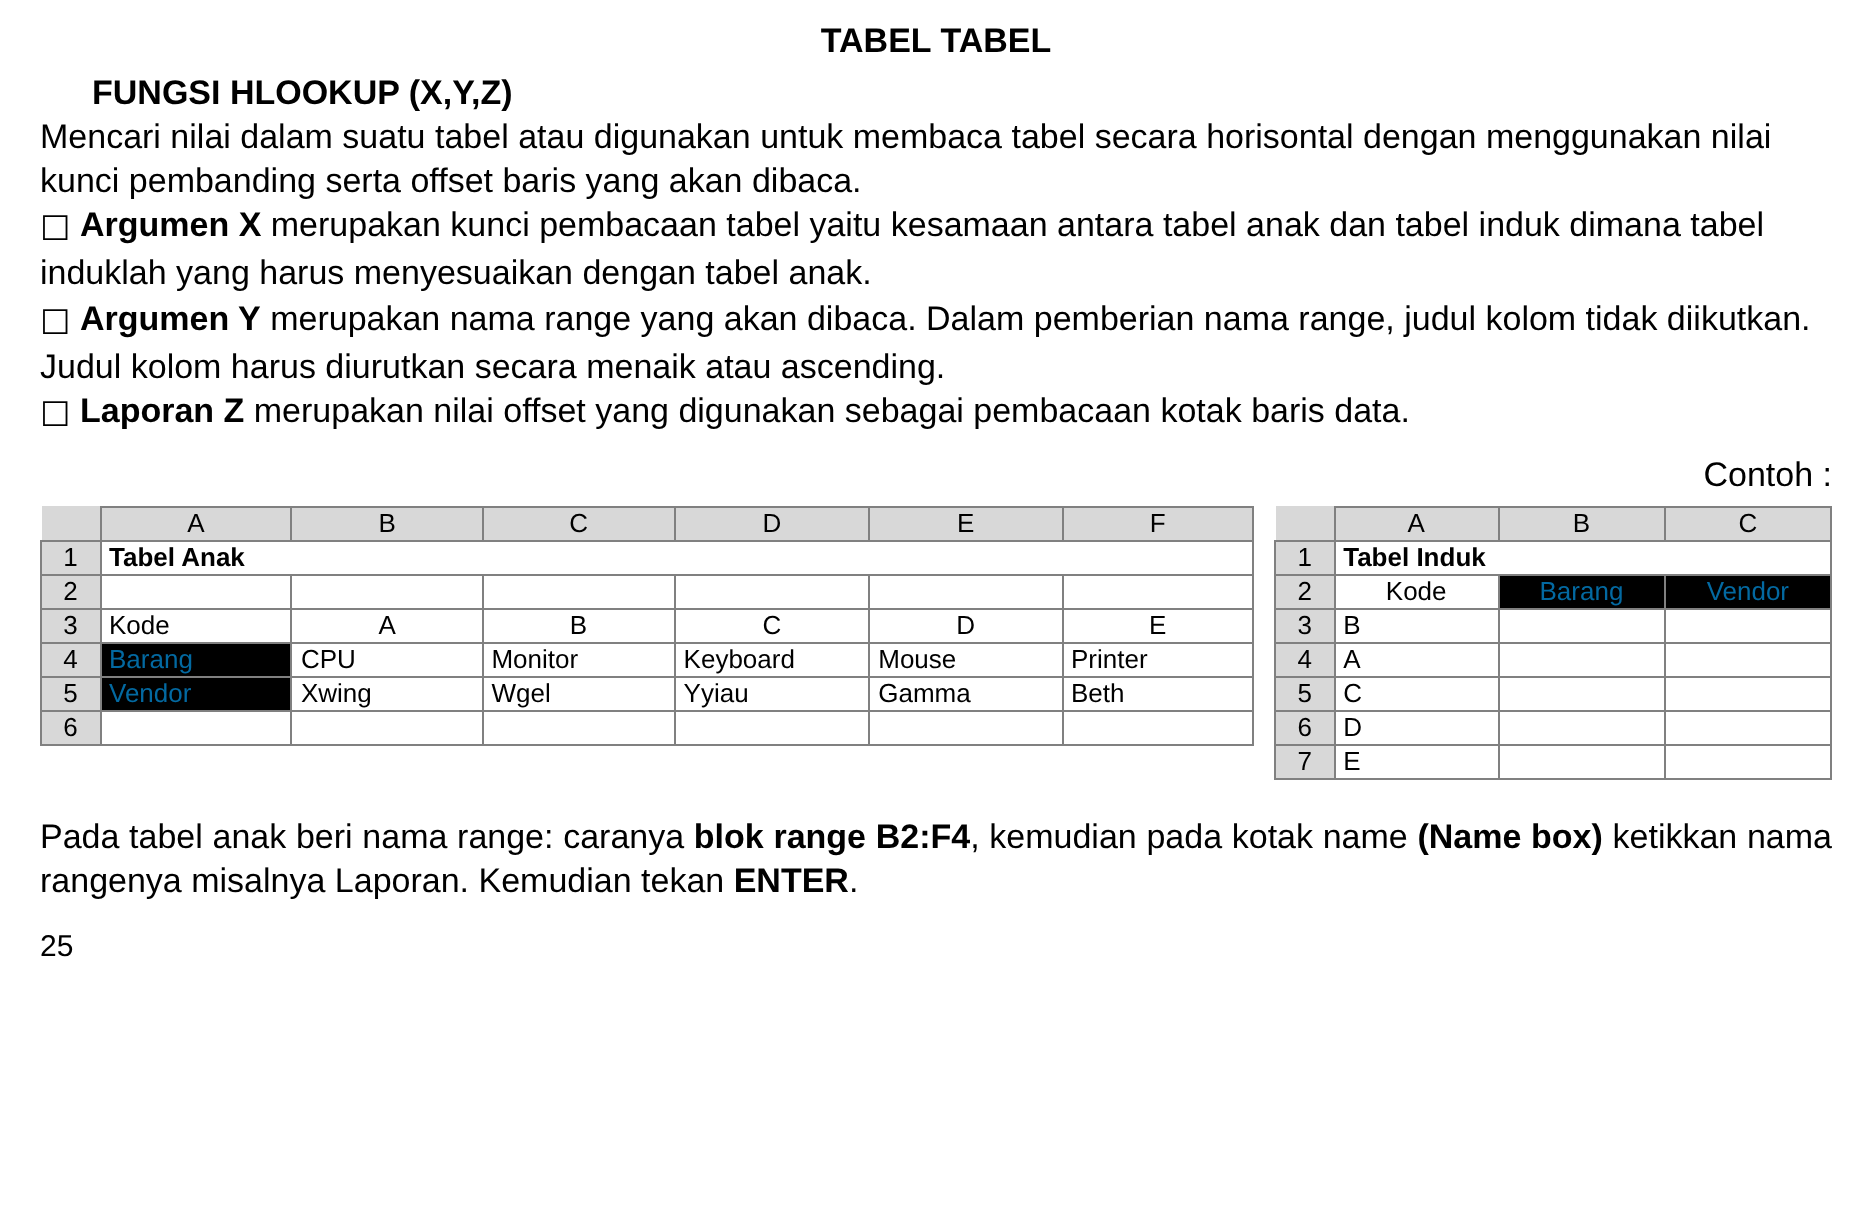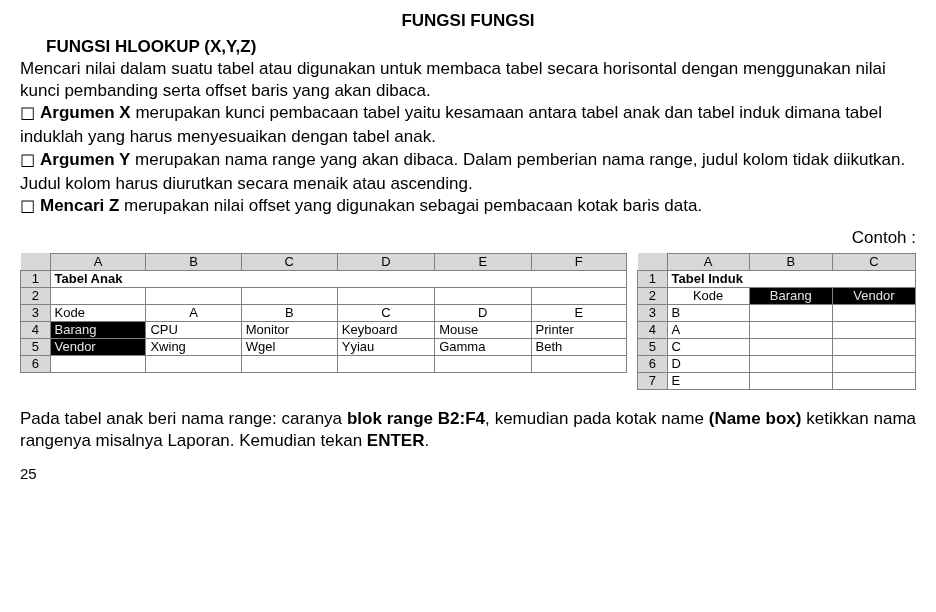--- a/index.html
+++ b/index.html
@@ -60,57 +60,57 @@
     background: #d8d8d8;
     text-align: center;
     font-weight: normal;
     width: 22px;
   }
   .ss .tabel-title {
     font-weight: bold;
   }
   .ss .inv {
     background: #000;
-    color: #e5e5e5;
+    color: #0369a1;
     margin-top: 40px;
   }
   .ss1 .colh { width: 92px; }
   .ss2 .colh { width: 78px; }
   .bottom-text {
     text-align: justify;
     margin-top: 18px;
   }
   .page-num {
     text-align: left;
     font-size: 15px;
     margin-top: 12px;
   }
 </style>
 </head>
 <body>
 
-<div class="title-center">FUNGSI FUNGSI</div>
+<div class="title-center">TABEL TABEL</div>
 
 <div class="subtitle">FUNGSI HLOOKUP (X,Y,Z)</div>
 
 <div class="plain-text">Mencari nilai dalam suatu tabel atau digunakan untuk membaca tabel secara horisontal dengan menggunakan nilai kunci pembanding serta offset baris yang akan dibaca.</div>
 
 <div>
   <span class="bullet">☐</span>
   <span class="bold">Argumen X</span><span> merupakan kunci pembacaan tabel yaitu kesamaan antara tabel anak dan tabel induk dimana tabel induklah yang harus menyesuaikan dengan tabel anak.</span>
 </div>
 
 <div>
   <span class="bullet">☐</span>
   <span class="bold">Argumen Y</span><span> merupakan nama range yang akan dibaca. Dalam pemberian nama range, judul kolom tidak diikutkan. Judul kolom harus diurutkan secara menaik atau ascending.</span>
 </div>
 
 <div>
   <span class="bullet">☐</span>
-  <span class="bold">Mencari Z</span><span> merupakan nilai offset yang digunakan sebagai pembacaan kotak baris data.</span>
+  <span class="bold">Laporan Z</span><span> merupakan nilai offset yang digunakan sebagai pembacaan kotak baris data.</span>
 </div>
 
 <div class="contoh">Contoh :</div>
 
 <div class="tables-wrap">
 
   <table class="ss ss1">
     <tbody>
         <tr>
       <td class="corner"></td>

